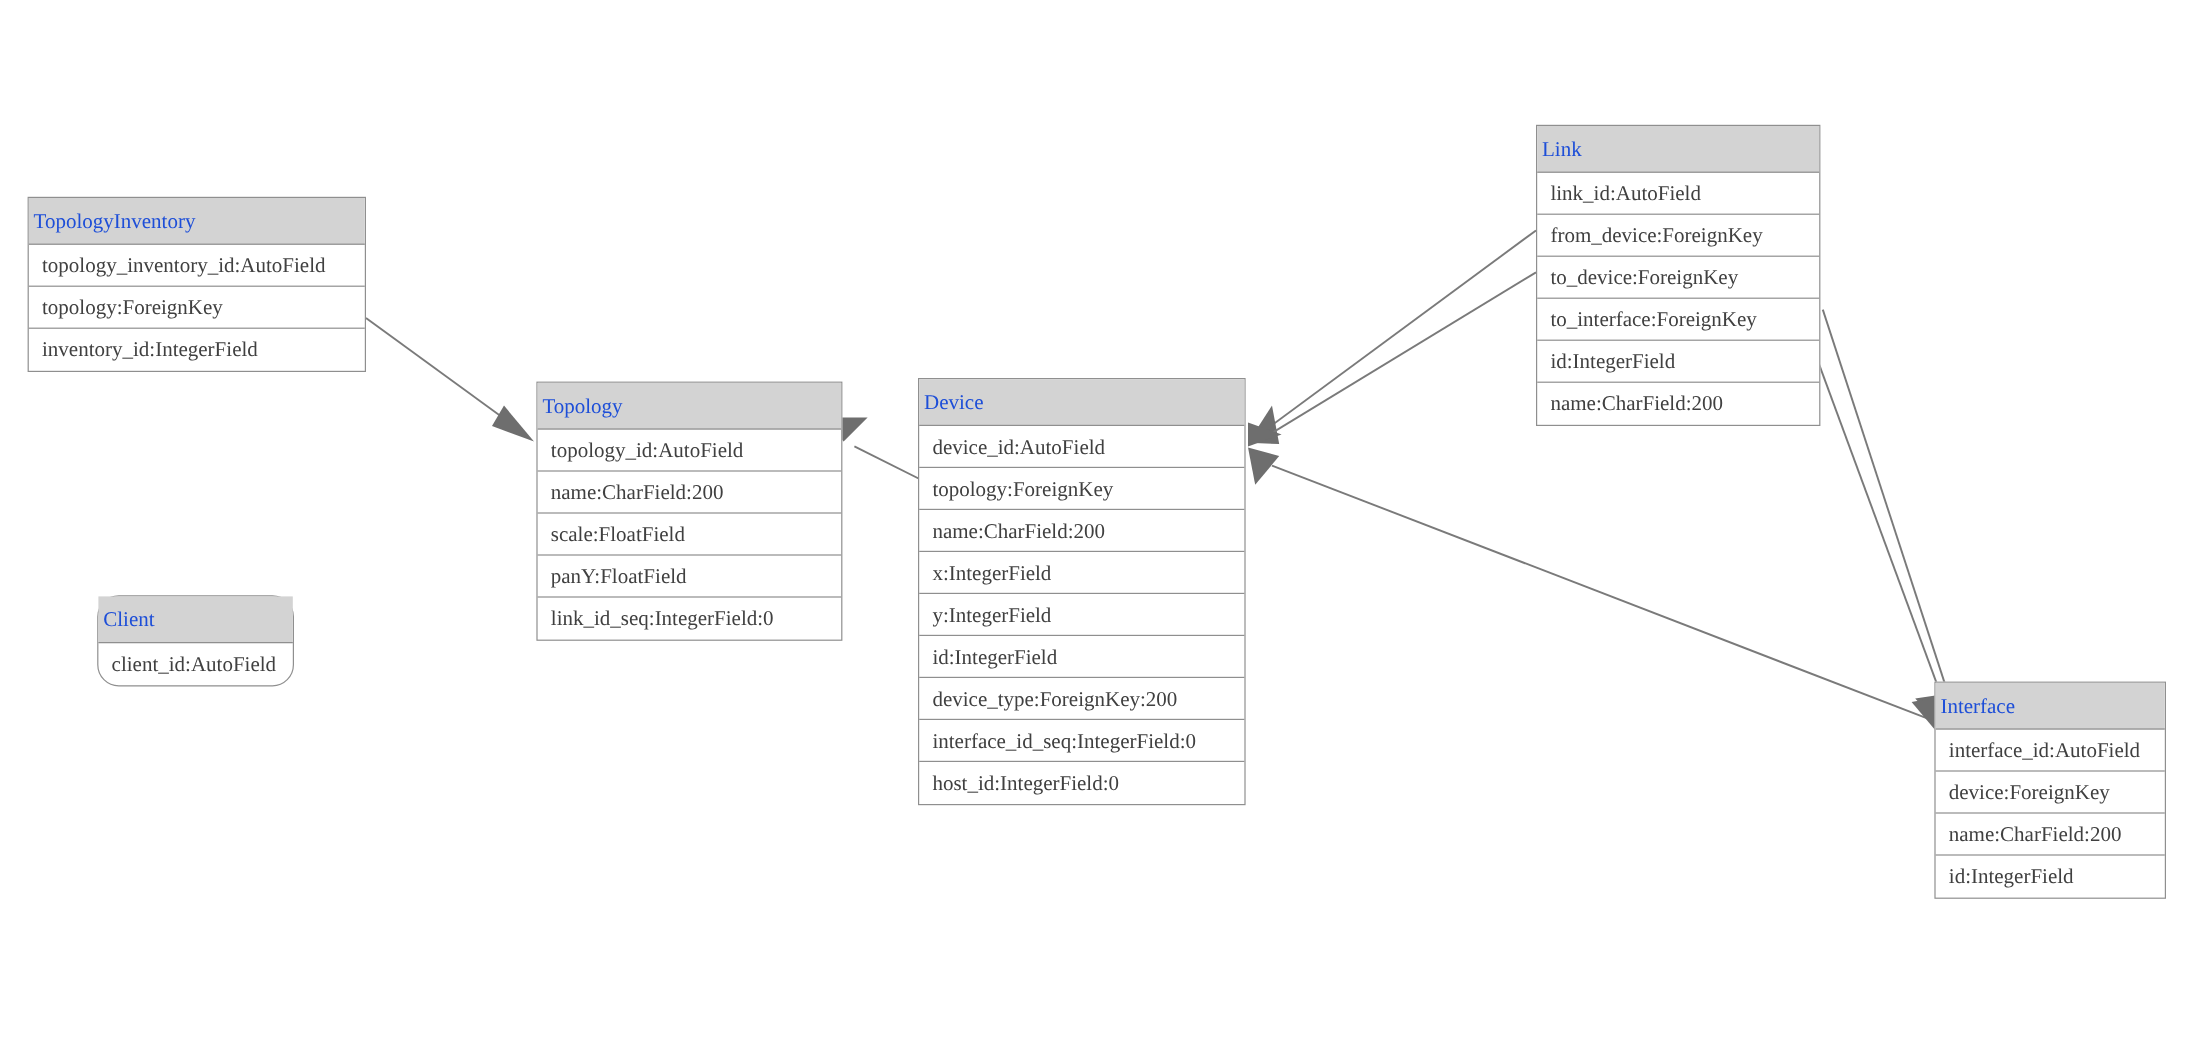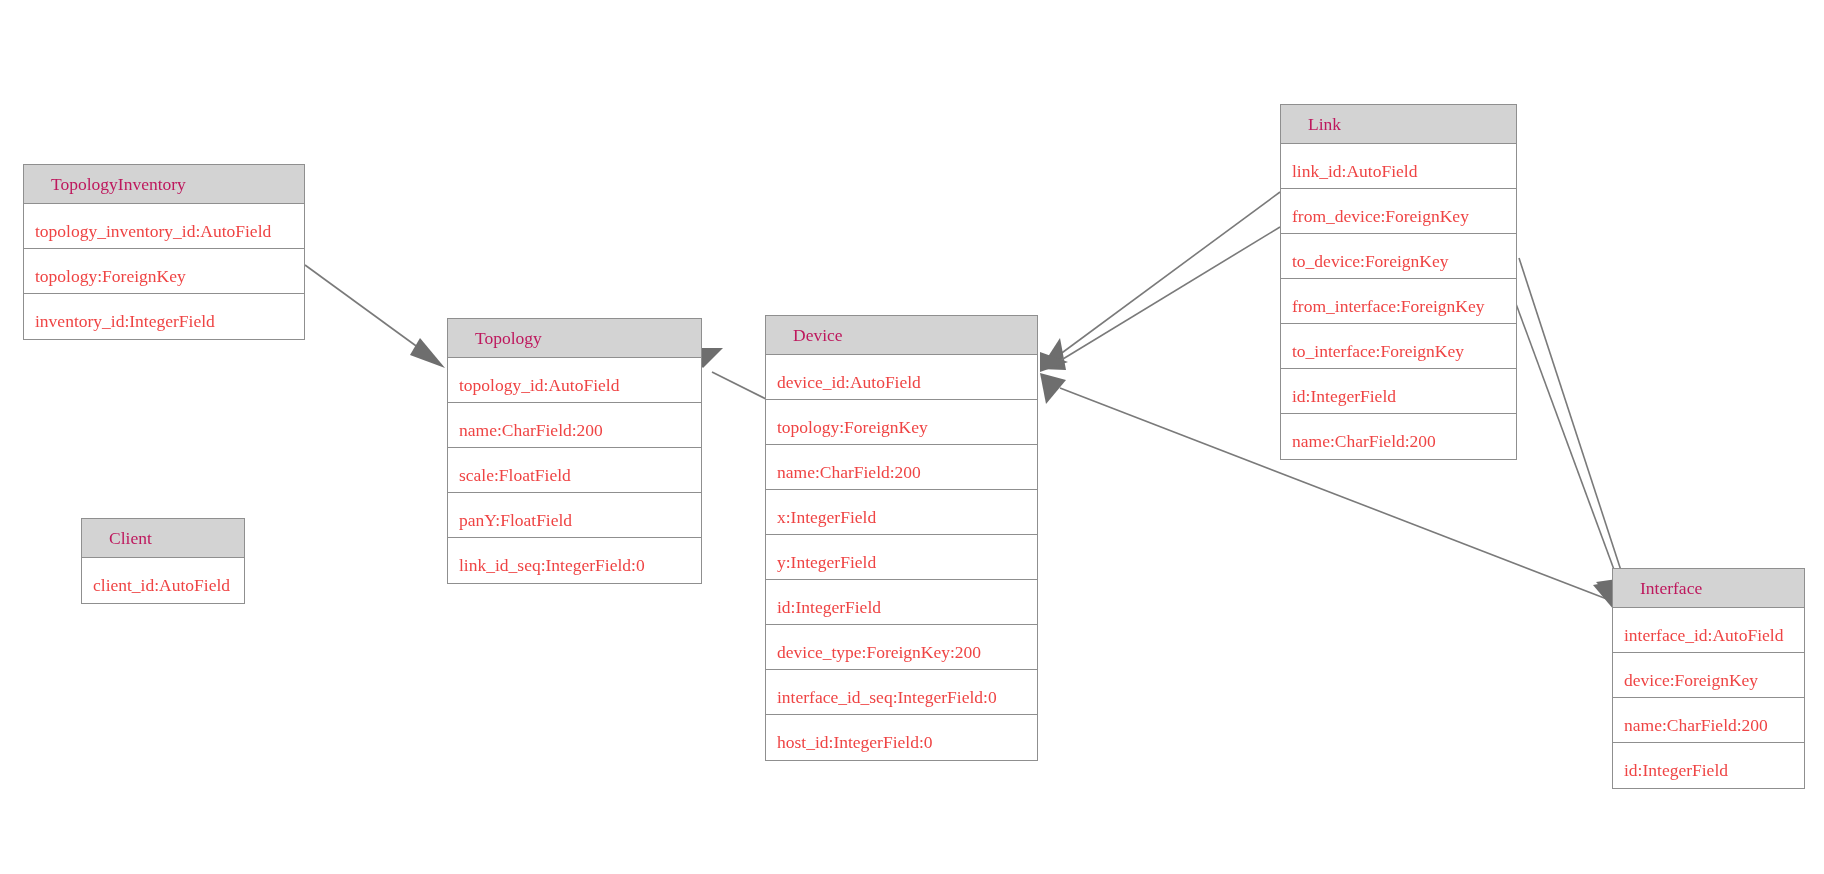--- a/index.html
+++ b/index.html
@@ -30,40 +30,39 @@
     border: 1px solid #8f8f8f;
     background: #ffffff;
     z-index: 5;
   }
   .entity-header {
     box-sizing: border-box;
     background: #d3d3d3;
     border-bottom: 1px solid #8f8f8f;
     height: 39px;
     line-height: 39px;
-    padding: 0 0 0 27px;
+    padding: 0 0 0 4px;
     font-size: 17.5px;
-    color: #be185d;
+    color: #1d4ed8;
     white-space: nowrap;
     overflow: hidden;
   }
   .entity-fields {
     display: block;
   }
   .field-row {
     box-sizing: border-box;
     height: 35px;
     line-height: 35px;
     padding: 0 0 0 11px;
     font-size: 17.5px;
-    color: #ef4444;
+    color: #404040;
     border-bottom: 1px solid #8f8f8f;
     white-space: nowrap;
     overflow: hidden;
-    margin-top: 10px;
   }
   .field-row:last-child {
     border-bottom: none;
   }
 </style>
 </head>
 <body>
 
 <div id="canvas">
 
@@ -108,21 +107,21 @@
 
   <div class="entity" style="left:23px; top:164px; width:282px;">
     <div class="entity-header">TopologyInventory</div>
     <div class="entity-fields">
       <div class="field-row">topology_inventory_id:AutoField</div>
       <div class="field-row">topology:ForeignKey</div>
       <div class="field-row">inventory_id:IntegerField</div>
     </div>
   </div>
 
-  <div class="entity" style="left:81px; top:518px; width:164px;">
+  <div class="entity" style="left:81px; top:496px; width:164px;border-radius:18px;">
     <div class="entity-header">Client</div>
     <div class="entity-fields">
       <div class="field-row">client_id:AutoField</div>
     </div>
   </div>
 
   <div class="entity" style="left:447px; top:318px; width:255px;">
     <div class="entity-header">Topology</div>
     <div class="entity-fields">
       <div class="field-row">topology_id:AutoField</div>
@@ -147,21 +146,20 @@
       <div class="field-row">host_id:IntegerField:0</div>
     </div>
   </div>
 
   <div class="entity" style="left:1280px; top:104px; width:237px;">
     <div class="entity-header">Link</div>
     <div class="entity-fields">
       <div class="field-row">link_id:AutoField</div>
       <div class="field-row">from_device:ForeignKey</div>
       <div class="field-row">to_device:ForeignKey</div>
-      <div class="field-row">from_interface:ForeignKey</div>
       <div class="field-row">to_interface:ForeignKey</div>
       <div class="field-row">id:IntegerField</div>
       <div class="field-row">name:CharField:200</div>
     </div>
   </div>
 
   <div class="entity" style="left:1612px; top:568px; width:193px;">
     <div class="entity-header">Interface</div>
     <div class="entity-fields">
       <div class="field-row">interface_id:AutoField</div>

